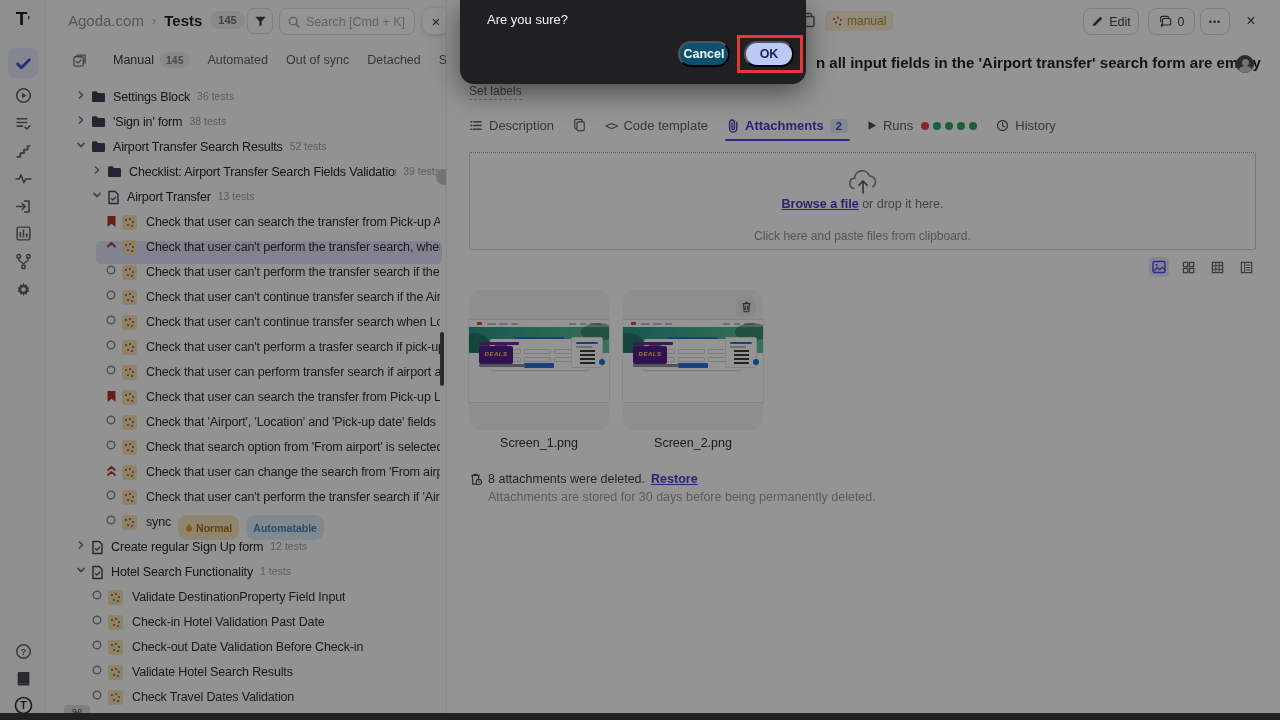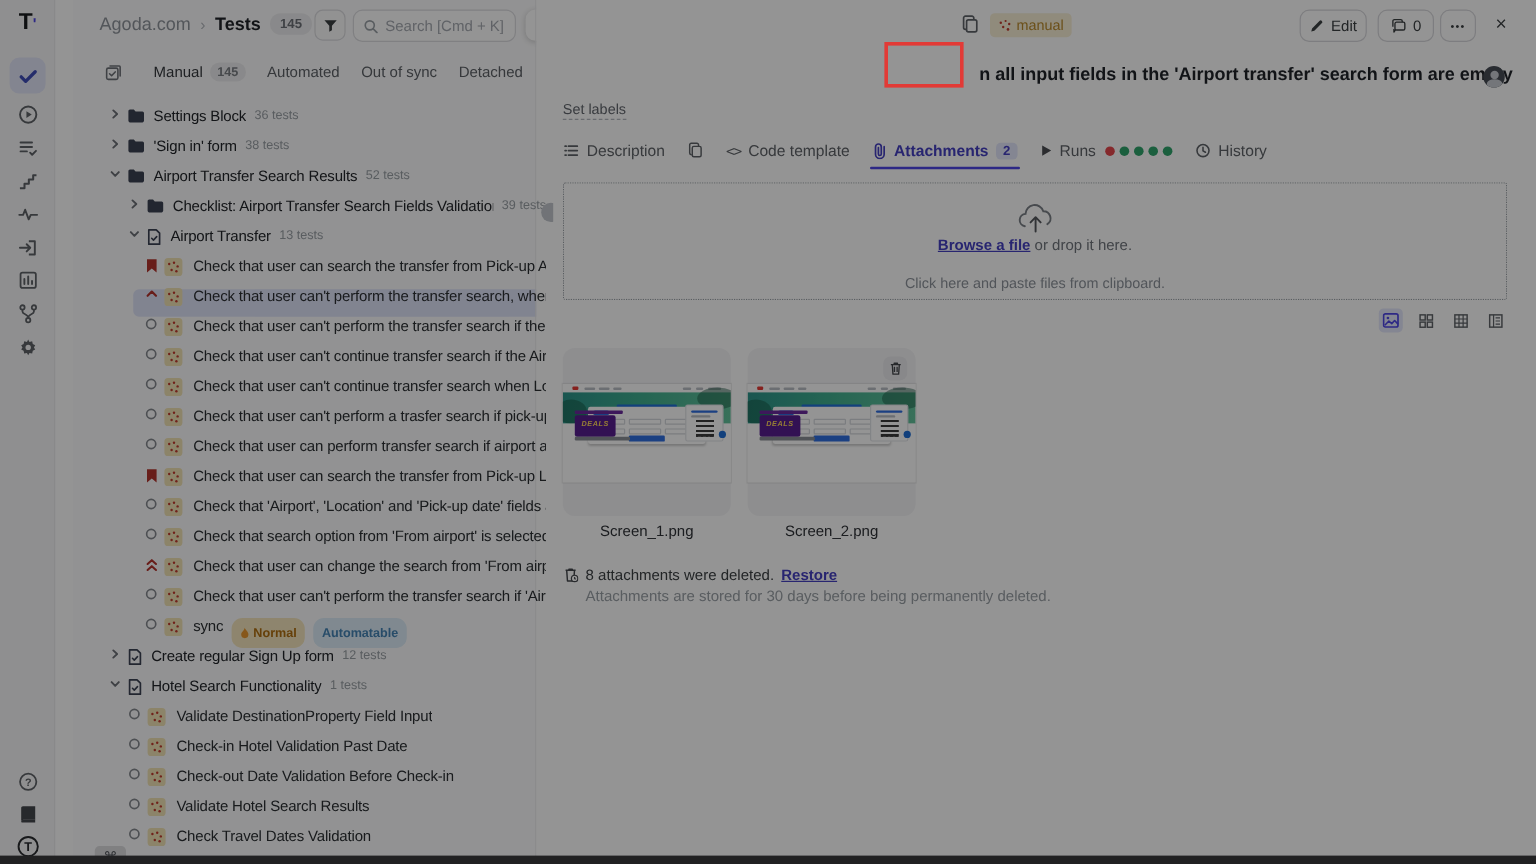--- a/index.html
+++ b/index.html
@@ -9,21 +9,21 @@
   svg{display:block;}
 
   
   .rail{position:absolute;left:0;top:0;width:46px;height:720px;background:#f7f7f8;border-right:1px solid #ececee;}
   .rail .ritem{position:absolute;left:8px;width:30px;height:30px;display:flex;align-items:center;justify-content:center;border-radius:8px;}
   .rail .ritem.active{background:#e2e5f9;}
   .rail .logo{position:absolute;left:0;top:8px;width:46px;text-align:center;font-weight:bold;font-size:19px;color:#1a1c20;}
   .rail .logo b{color:#1a1c20}.rail .logo i{color:#4f46e5;font-style:normal;font-size:13px;}
 
   
-  .tree{position:absolute;left:61px;top:0;width:400px;height:720px;background:#fcfcfd;overflow:hidden;}
+  .tree{position:absolute;left:46px;top:0;width:400px;height:720px;background:#fcfcfd;overflow:hidden;}
   .tb-crumb{position:absolute;top:11px;left:22px;font-size:15px;display:flex;align-items:center;gap:8px;white-space:nowrap;}
   .crumb-proj{color:#8f949c;font-weight:500;}
   .crumb-sep{color:#b3b7bd;font-size:13px;}
   .crumb-sect{color:#1f2329;font-weight:bold;}
   .crumb-count{background:#ededef;color:#6d7178;font-size:11px;font-weight:bold;padding:3px 8px;border-radius:9px;}
   .filter-btn{position:absolute;left:201px;top:8px;width:26px;height:26px;border:1px solid #dcdce0;border-radius:7px;background:#fbfbfc;display:flex;align-items:center;justify-content:center;}
   .searchbox{position:absolute;left:233px;top:8px;width:136px;height:27px;border:1px solid #dcdce0;border-radius:8px;background:#fff;display:flex;align-items:center;gap:6px;padding:0 8px;}
   .searchbox .ph{color:#a6aab1;font-size:12.5px;white-space:nowrap;overflow:hidden;}
   .search-close{position:absolute;left:377px;top:8px;width:26px;height:26px;border-radius:8px;background:#fff;box-shadow:0 1px 5px rgba(0,0,0,.20);display:flex;align-items:center;justify-content:center;font-size:15px;color:#3c4043;}
   .filters{position:absolute;top:52px;left:26px;display:flex;align-items:center;gap:18px;font-size:12.5px;color:#5d6167;white-space:nowrap;}
@@ -909,14 +909,19 @@
         </span>
       <span>8 attachments were deleted.</span>
       <a>Restore</a>
     </div>
     <div class="del-sub">Attachments are stored for 30 days before being permanently deleted.</div>
   </section>
 
   <div class="bottombar"></div>
 
   <div class="backdrop"></div>
+  <div class="modal">
+    <div class="modal-text">Are you sure?</div>
+    <button class="mbtn cancel">Cancel</button>
+    <button class="mbtn ok">OK</button>
+  </div>
   <div class="redbox"></div>
 </div>
 
 </body></html>

